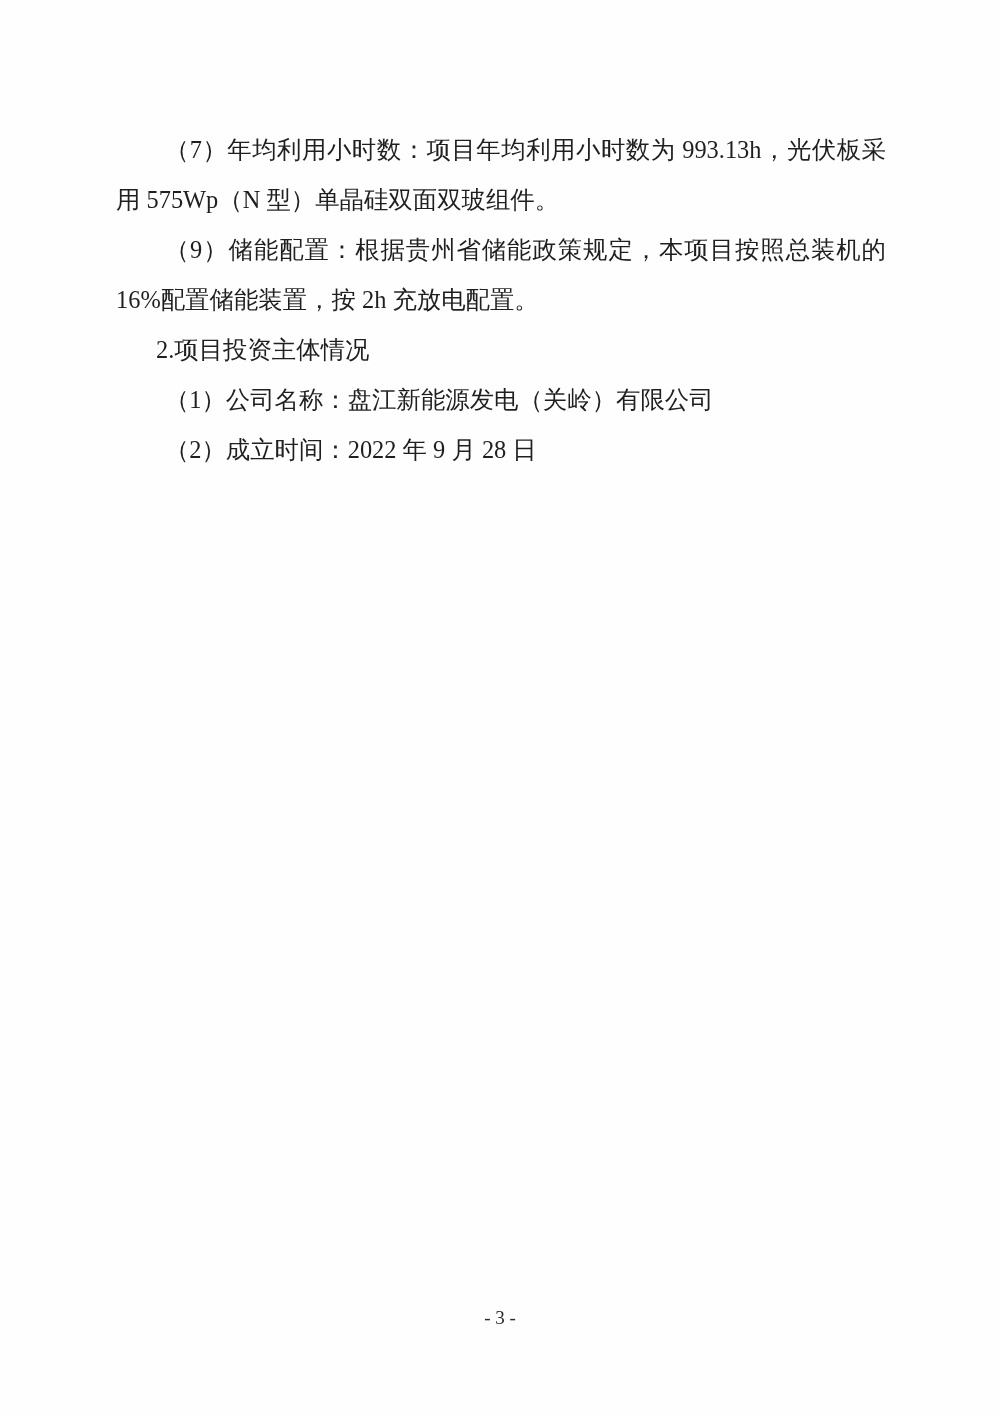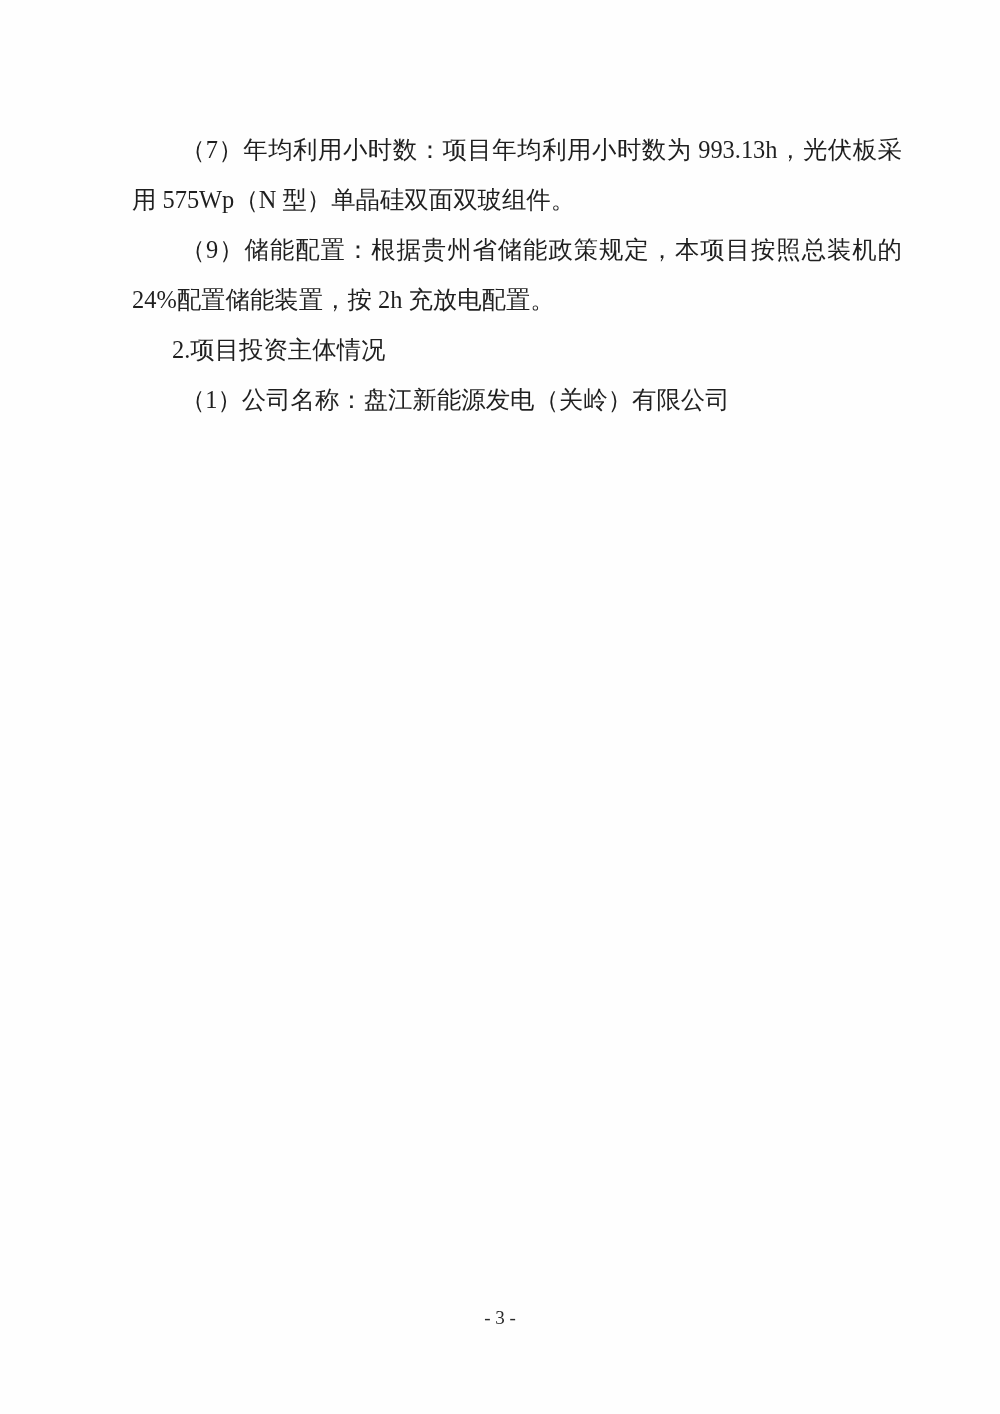--- a/index.html
+++ b/index.html
@@ -25,21 +25,20 @@
   .content {
     position: absolute;
     left: 116px;
     top: 125px;
     width: 770px;
     font-size: 24.4px;
     line-height: 50px;
     color: #1f1f1f;
     text-align: justify;
     text-align-last: left;
-    margin-left: 16px;
   }
   p.para {
     margin: 0;
     padding: 0;
     text-indent: 2em;
   }
   p.para.numbered-heading {
     text-indent: 40px;
   }
   .footer {
@@ -52,20 +51,21 @@
     line-height: 30px;
     color: #2a2a2a;
   }
 </style>
 </head>
 <body>
 
 <div class="page">
   <div class="content">
     <p class="para">（7）年均利用小时数：项目年均利用小时数为 993.13h，光伏板采用 575Wp（N 型）单晶硅双面双玻组件。</p>
-    <p class="para">（9）储能配置：根据贵州省储能政策规定，本项目按照总装机的 24%配置储能装置，按 2h 充放电配置。</p>
+    <p class="para">（9）储能配置：根据贵州省储能政策规定，本项目按照总装机的 16%配置储能装置，按 2h 充放电配置。</p>
     <p class="para numbered-heading">2.项目投资主体情况</p>
     <p class="para">（1）公司名称：盘江新能源发电（关岭）有限公司</p>
+    <p class="para">（2）成立时间：2022 年 9 月 28 日</p>
   </div>
   <div class="footer">
     <span>- 3 -</span>
   </div>
 </div>
 
 </body></html>

